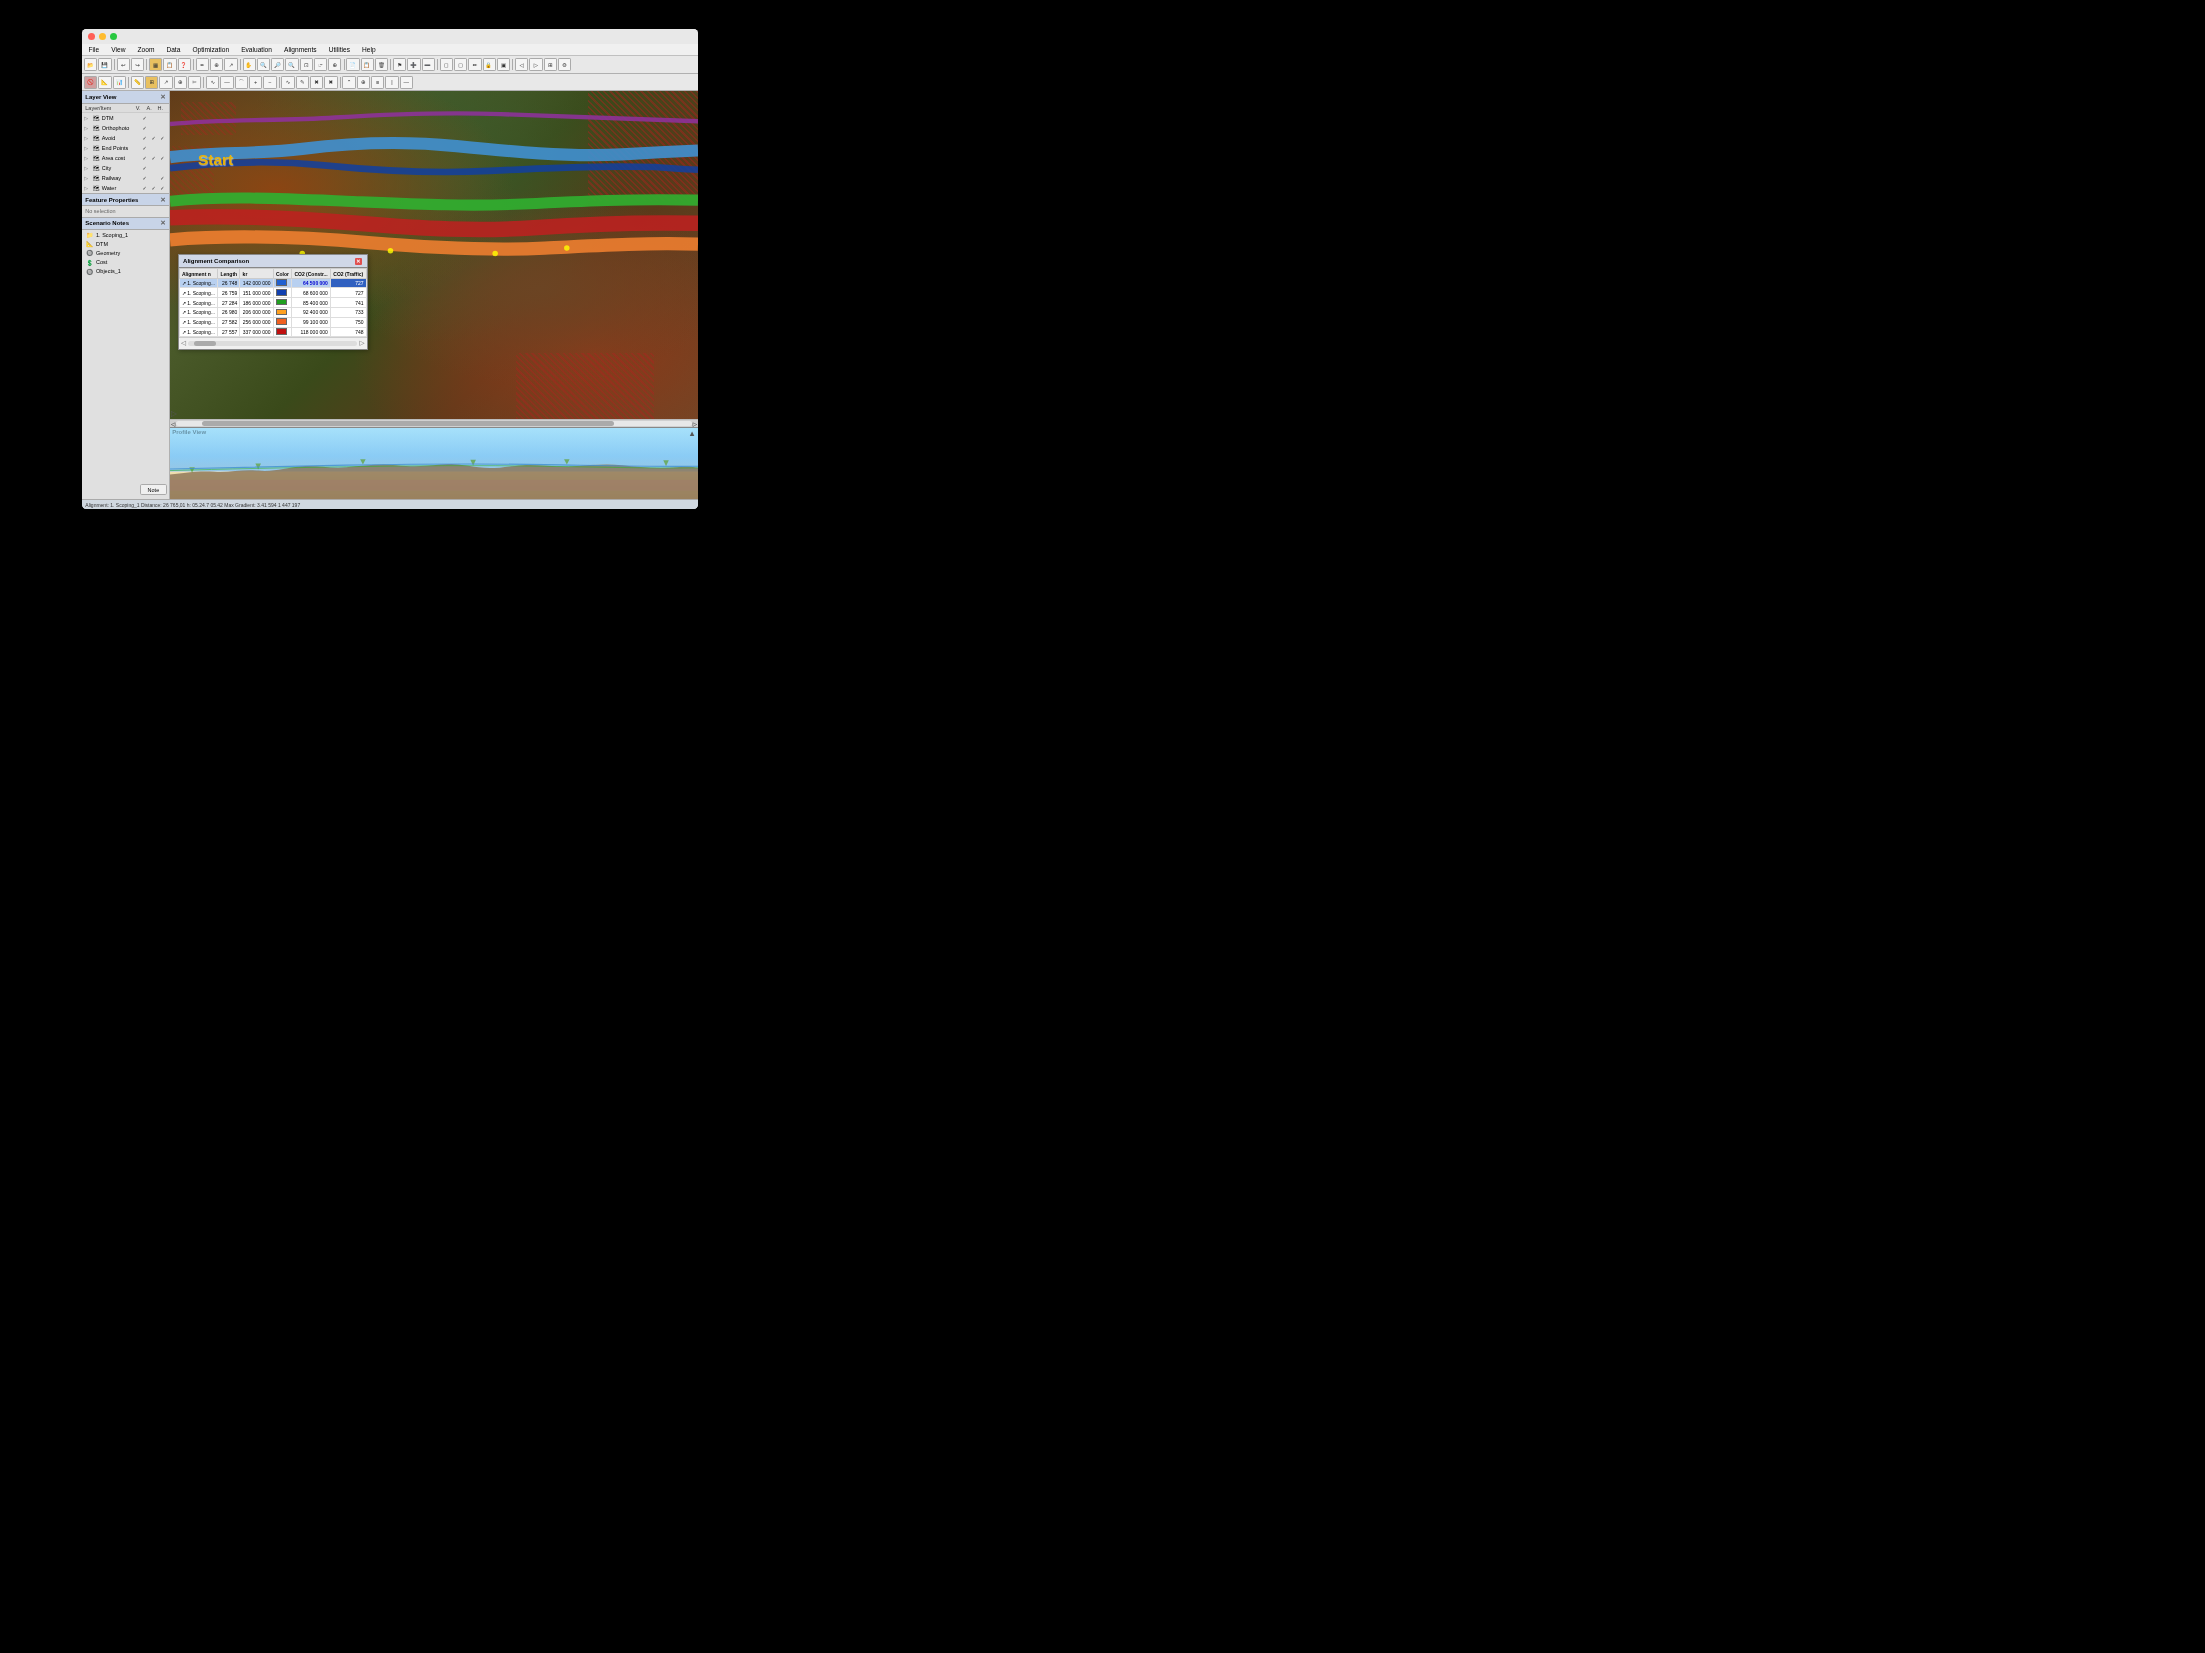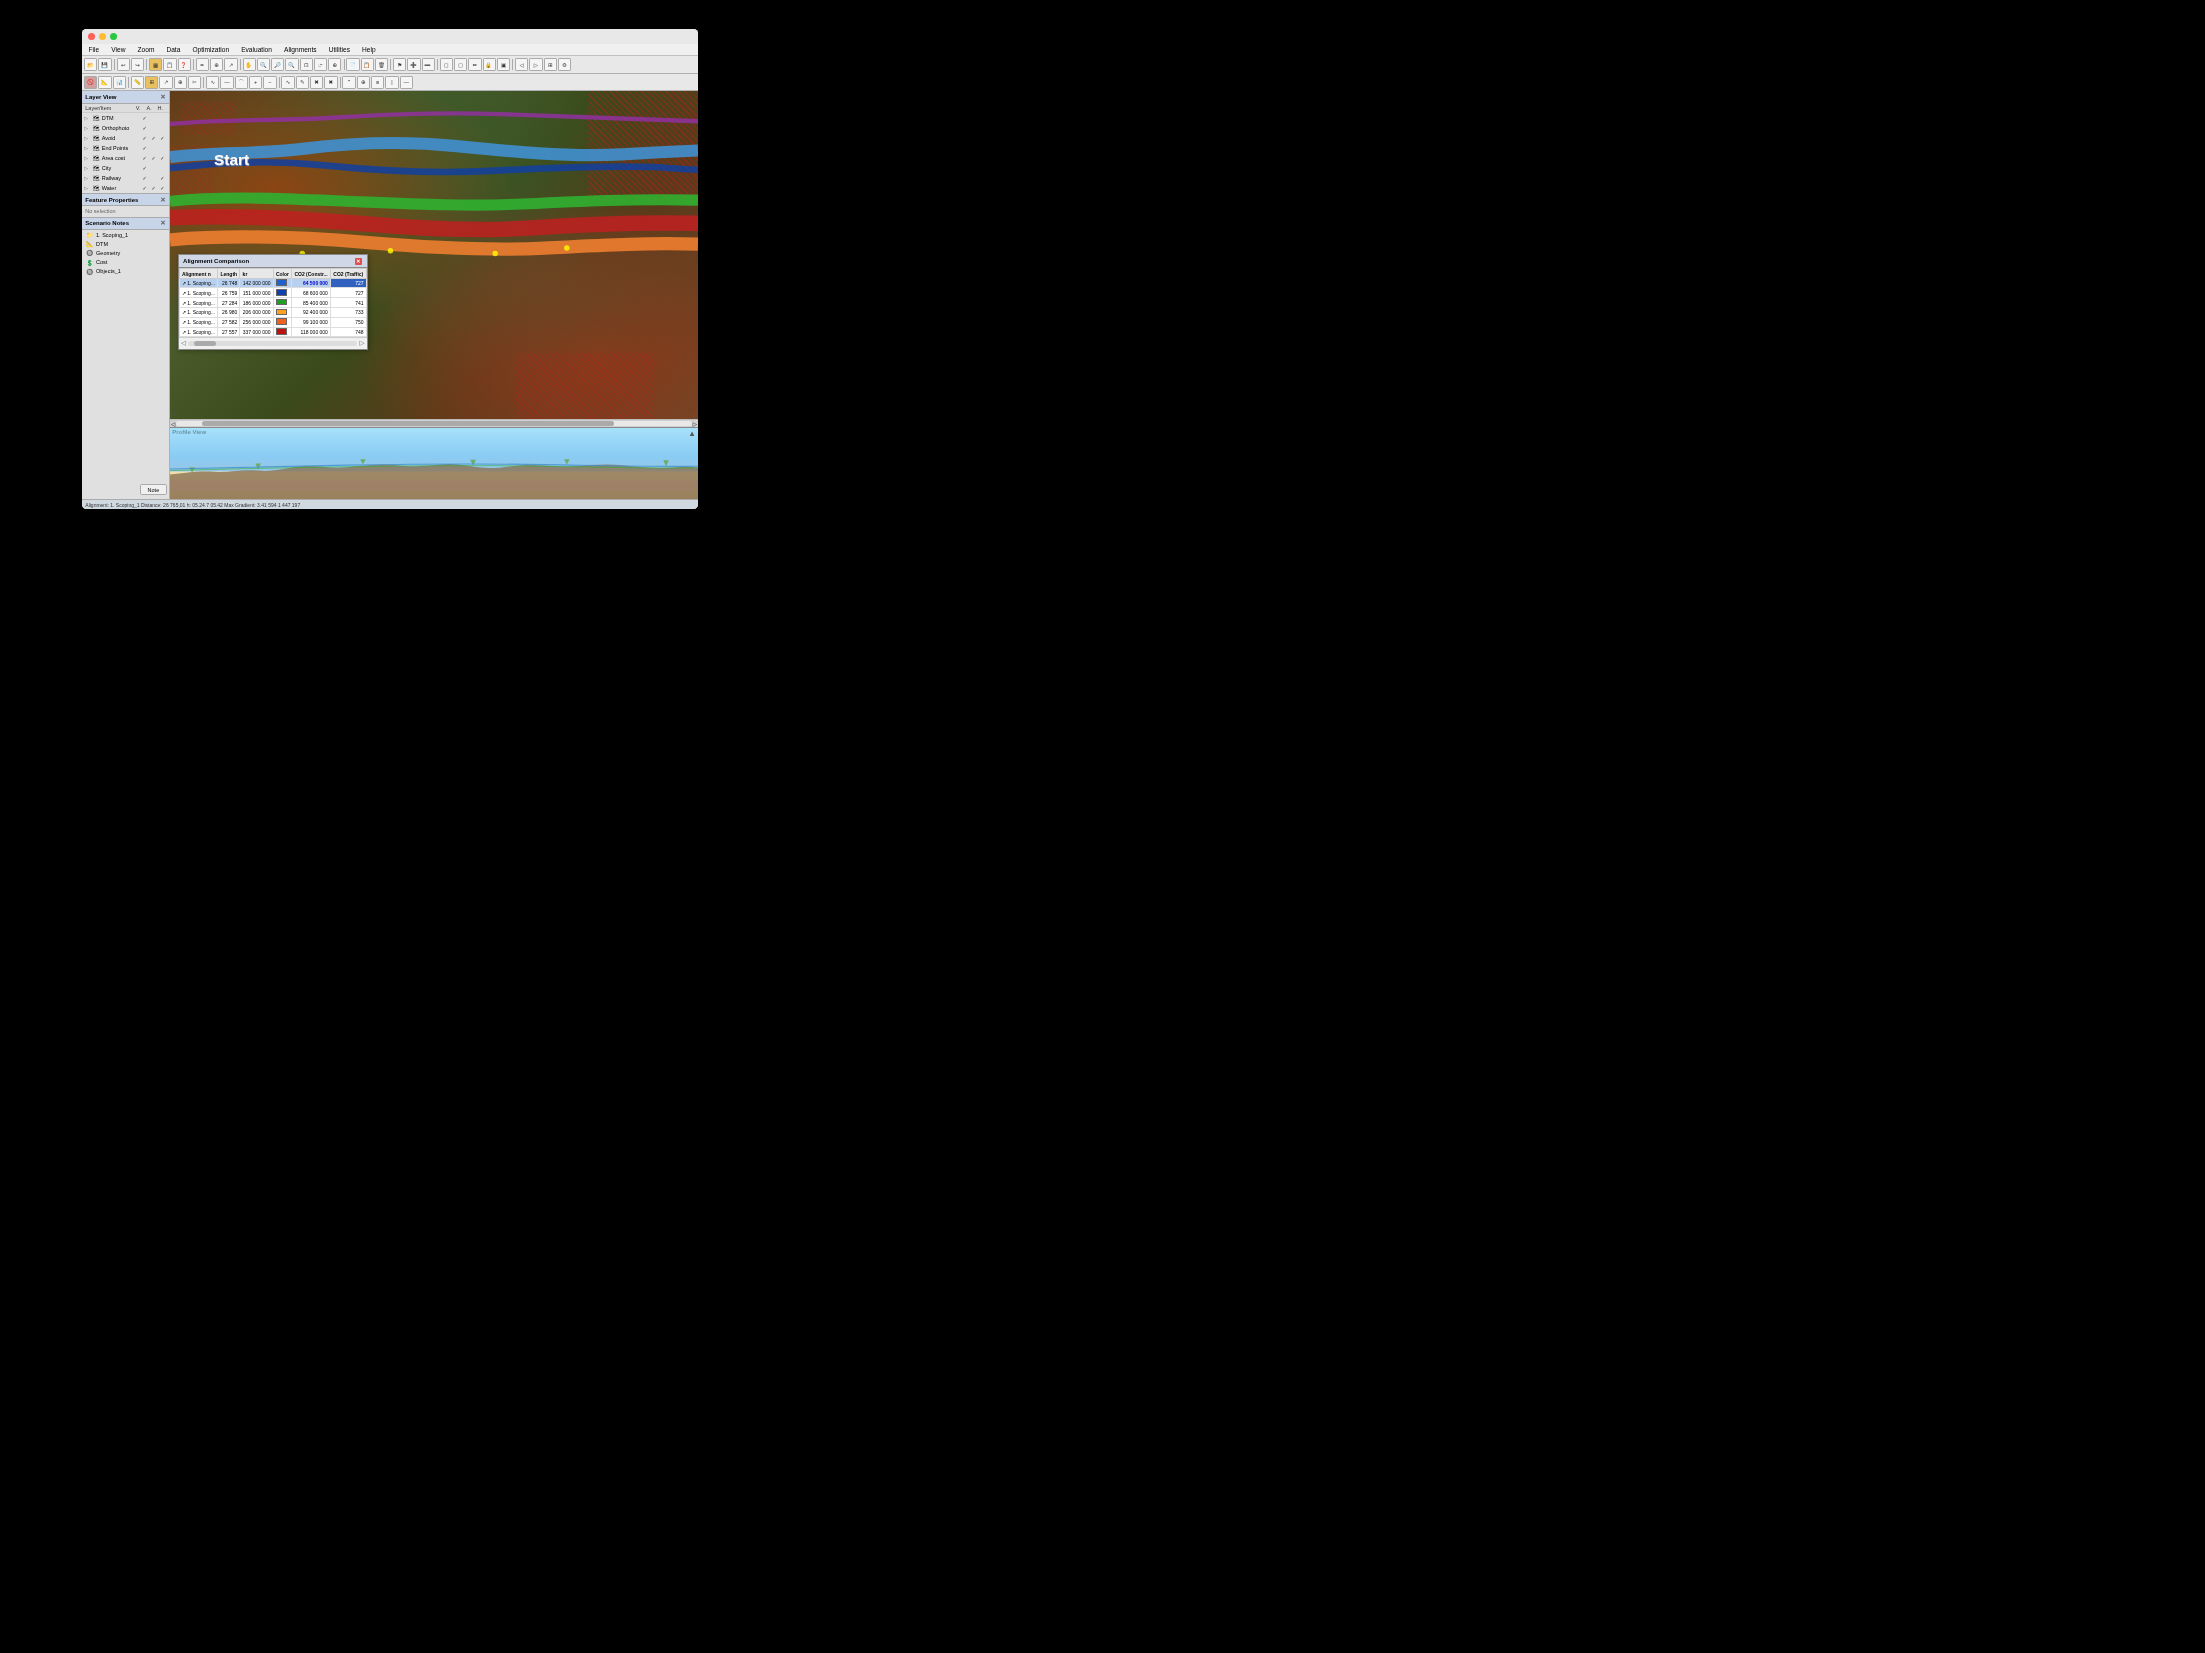--- a/index.html
+++ b/index.html
@@ -330,24 +330,24 @@
       padding: 0 3.3px;
       font-size: 5px;
       color: #333;
       flex-shrink: 0;
     }
 
     
     .map-start-label {
       position: absolute;
       top: 60px;
-      left: 44px;
+      left: 28px;
       font-size: 15.4px;
       font-weight: 900;
-      color: #ffffff;
+      color: #eab308;
       font-family: Arial, sans-serif;
       z-index: 5;
       text-shadow: 0.6px 0.6px 1.1px rgba(255,255,255,0.5);
     }
 
     
     .routes-svg {
       position: absolute;
       inset: 0;
       z-index: 3;

